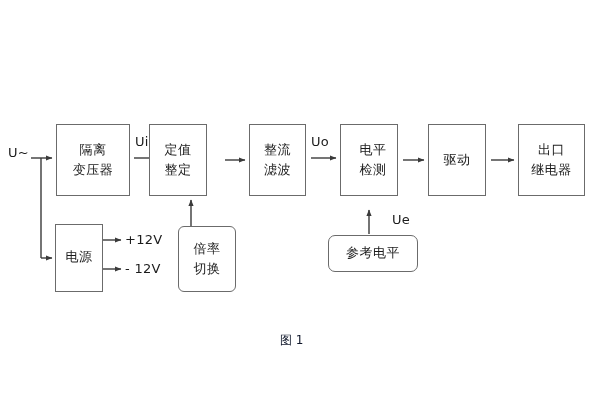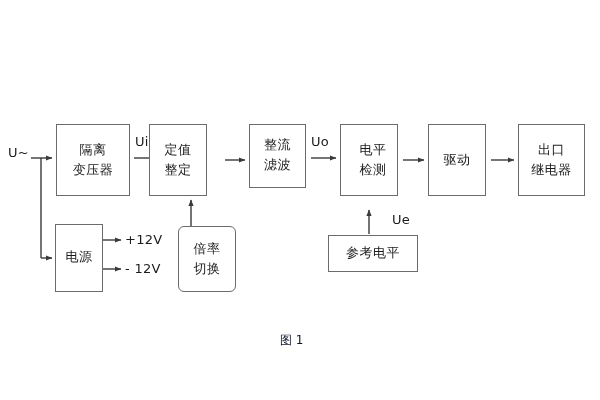--- a/index.html
+++ b/index.html
@@ -118,21 +118,21 @@
   <div class="blk" style="left:56px; top:124px; width:74px; height:72px;">
     <span>隔离</span>
     <span>变压器</span>
   </div>
 
   <div class="blk" style="left:149px; top:124px; width:58px; height:72px;">
     <span>定值</span>
     <span>整定</span>
   </div>
 
-  <div class="blk" style="left:249px; top:124px; width:57px; height:64px;font-family:Liberation Mono, monospace;">
+  <div class="blk" style="left:249px; top:124px; width:57px; height:72px;">
     <span>整流</span>
     <span>滤波</span>
   </div>
 
   <div class="blk" style="left:340px; top:124px; width:58px; height:72px;padding-left:8px;">
     <span>电平</span>
     <span>检测</span>
   </div>
 
   <div class="blk" style="left:428px; top:124px; width:58px; height:72px;align-items:center;">
@@ -146,21 +146,21 @@
 
   <div class="blk" style="left:55px; top:224px; width:48px; height:68px;font-family:Liberation Mono, monospace;">
     <span>电源</span>
   </div>
 
   <div class="blk" style="left:178px; top:226px; width:58px; height:66px;border-radius:6px;">
     <span>倍率</span>
     <span>切换</span>
   </div>
 
-  <div class="blk" style="left:328px; top:235px; width:90px; height:37px;">
+  <div class="blk" style="left:328px; top:235px; width:90px; height:37px;border-radius:7px;">
     <span>参考电平</span>
   </div>
 
   <div class="lbl" style="left:8px; top:145px;">U~</div>
   <div class="lbl" style="left:135px; top:134px;">Ui</div>
   <div class="lbl" style="left:311px; top:134px;">Uo</div>
   <div class="lbl" style="left:392px; top:212px;">Ue</div>
   <div class="lbl" style="left:125px; top:232px;">+12V</div>
   <div class="lbl" style="left:125px; top:261px;">- 12V</div>
 

